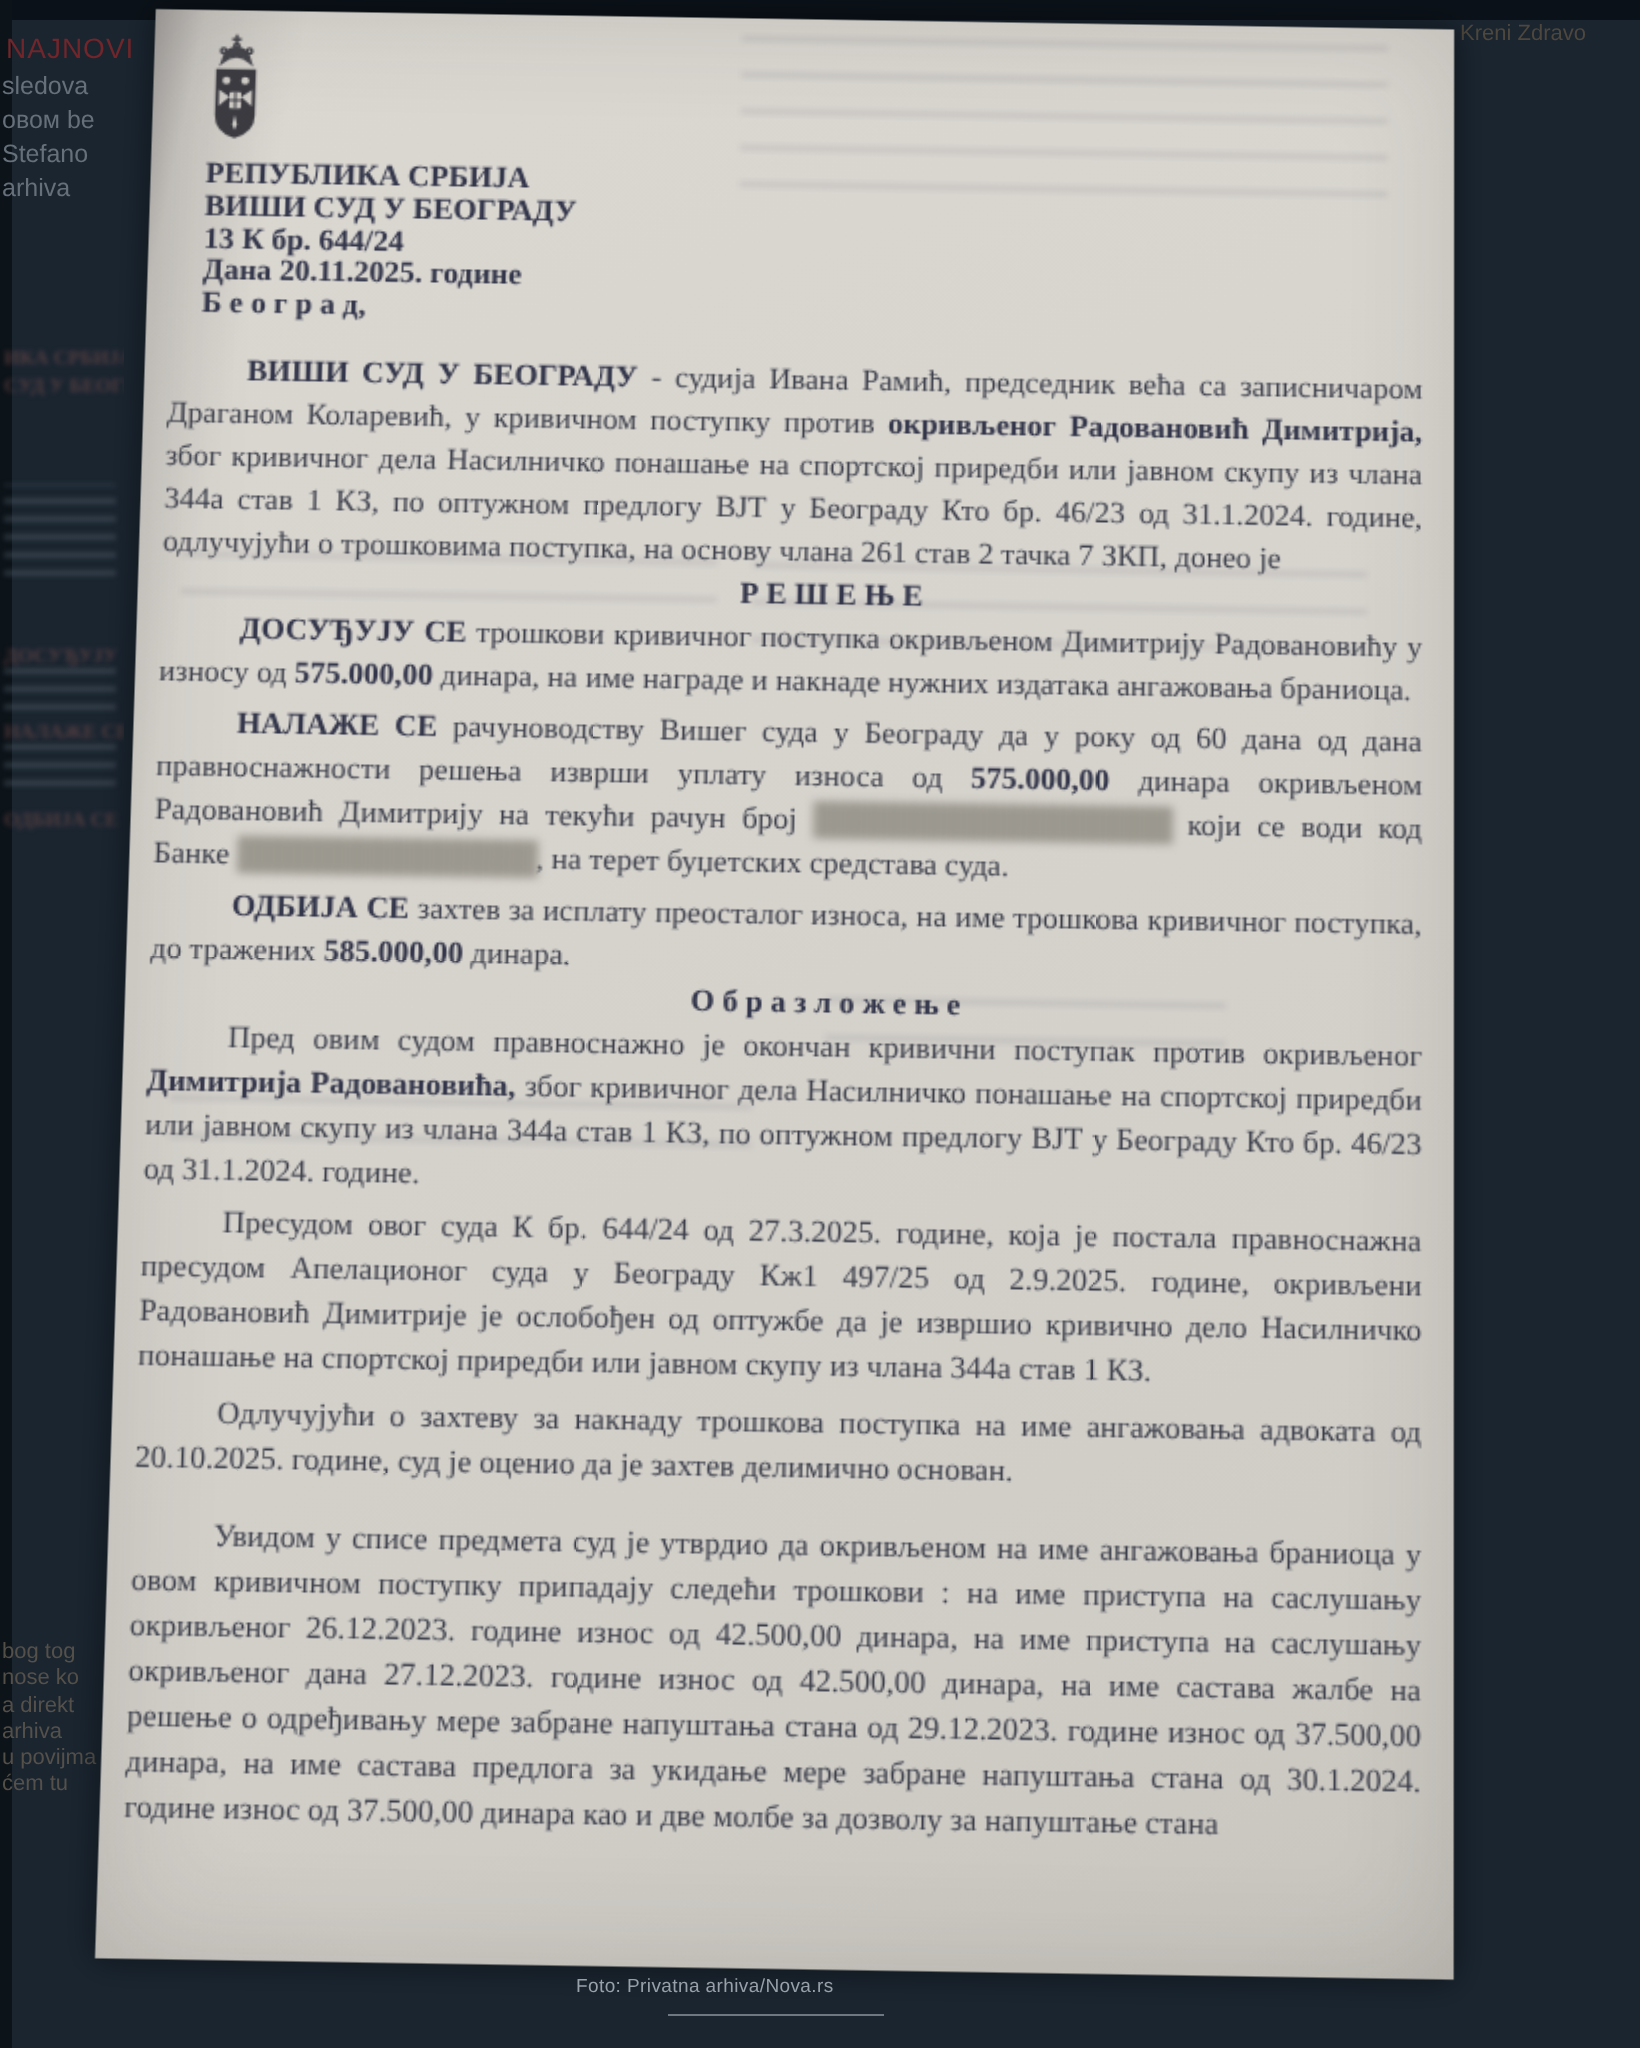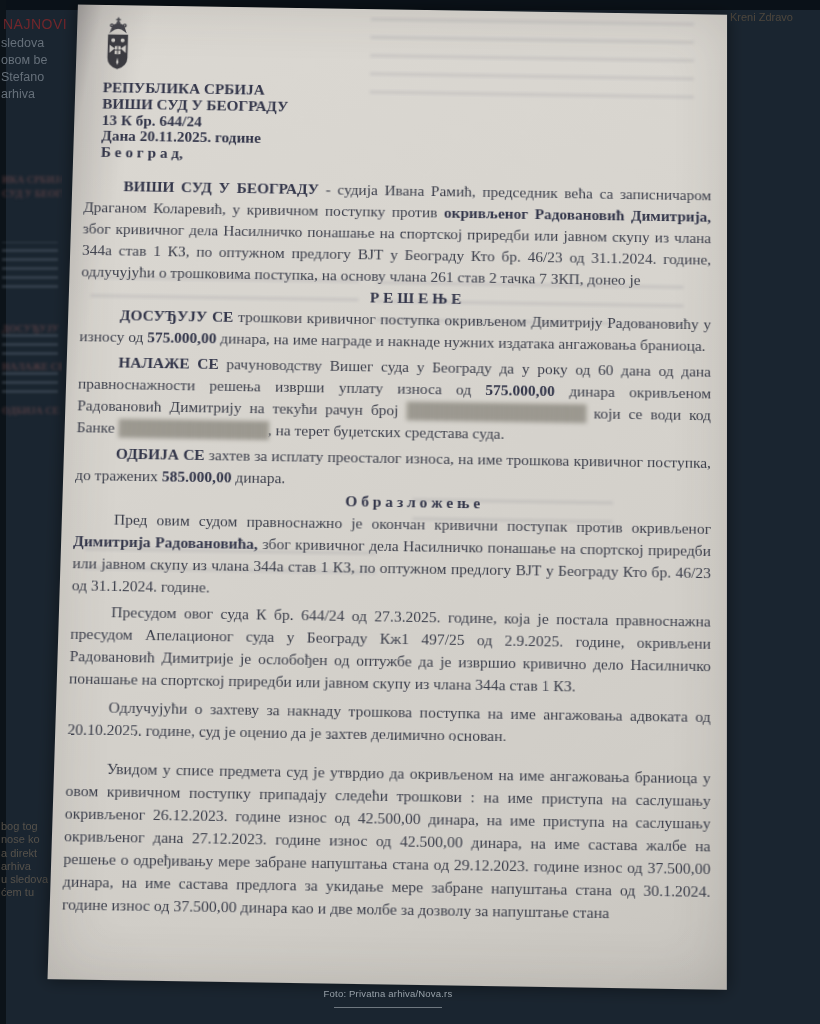--- a/index.html
+++ b/index.html
@@ -67,21 +67,21 @@
   
   .bleed{position:absolute;z-index:0;filter:blur(1.4px);
     background:repeating-linear-gradient(0deg,rgba(104,104,126,.15) 0 3px,transparent 3px 19px);}
   .bl1{left:300px;top:8px;width:330px;height:80px;}
   .bl2{left:310px;top:266px;width:310px;height:56px;}
   .bl3{left:22px;top:274px;width:270px;height:28px;}
   .bl4{left:350px;top:486px;width:200px;height:36px;}
   .bl5{left:24px;top:540px;width:290px;height:36px;}
 
   
-  .caption{position:absolute;left:288px;top:988px;width:200px;text-align:center;
+  .caption{position:absolute;left:288px;top:988px;width:200px;text-align:left;
     font-size:9.5px;color:#98a1a9;letter-spacing:.2px;}
   .caption-rule{position:absolute;left:334px;top:1007px;width:108px;height:1px;background:#6f7880;}
 </style>
 </head>
 <body>
 
 <div class="top-strip"></div>
 <div class="left-strip"></div>
 
 <div class="nav-badge">NAJNOVI</div>
@@ -99,21 +99,21 @@
   <span class="gt g5">ОДБИЈА СЕ</span>
   <span class="gs gs1"></span>
   <span class="gs gs2"></span>
   <span class="gs gs3"></span>
 </div>
 <div class="frag-bottom">
   <span>bog tog</span>
   <span>nose ko</span>
   <span>a direkt</span>
   <span>arhiva</span>
-  <span>u sledova</span>
+  <span>u povijma</span>
   <span>ćem tu</span>
 </div>
 <div class="kreni">Kreni Zdravo</div>
 
 <div class="photo-wrap">
   <div class="paper">
     <div class="doc">
       <span class="bleed bl1"></span>
       <span class="bleed bl2"></span>
       <span class="bleed bl3"></span>

